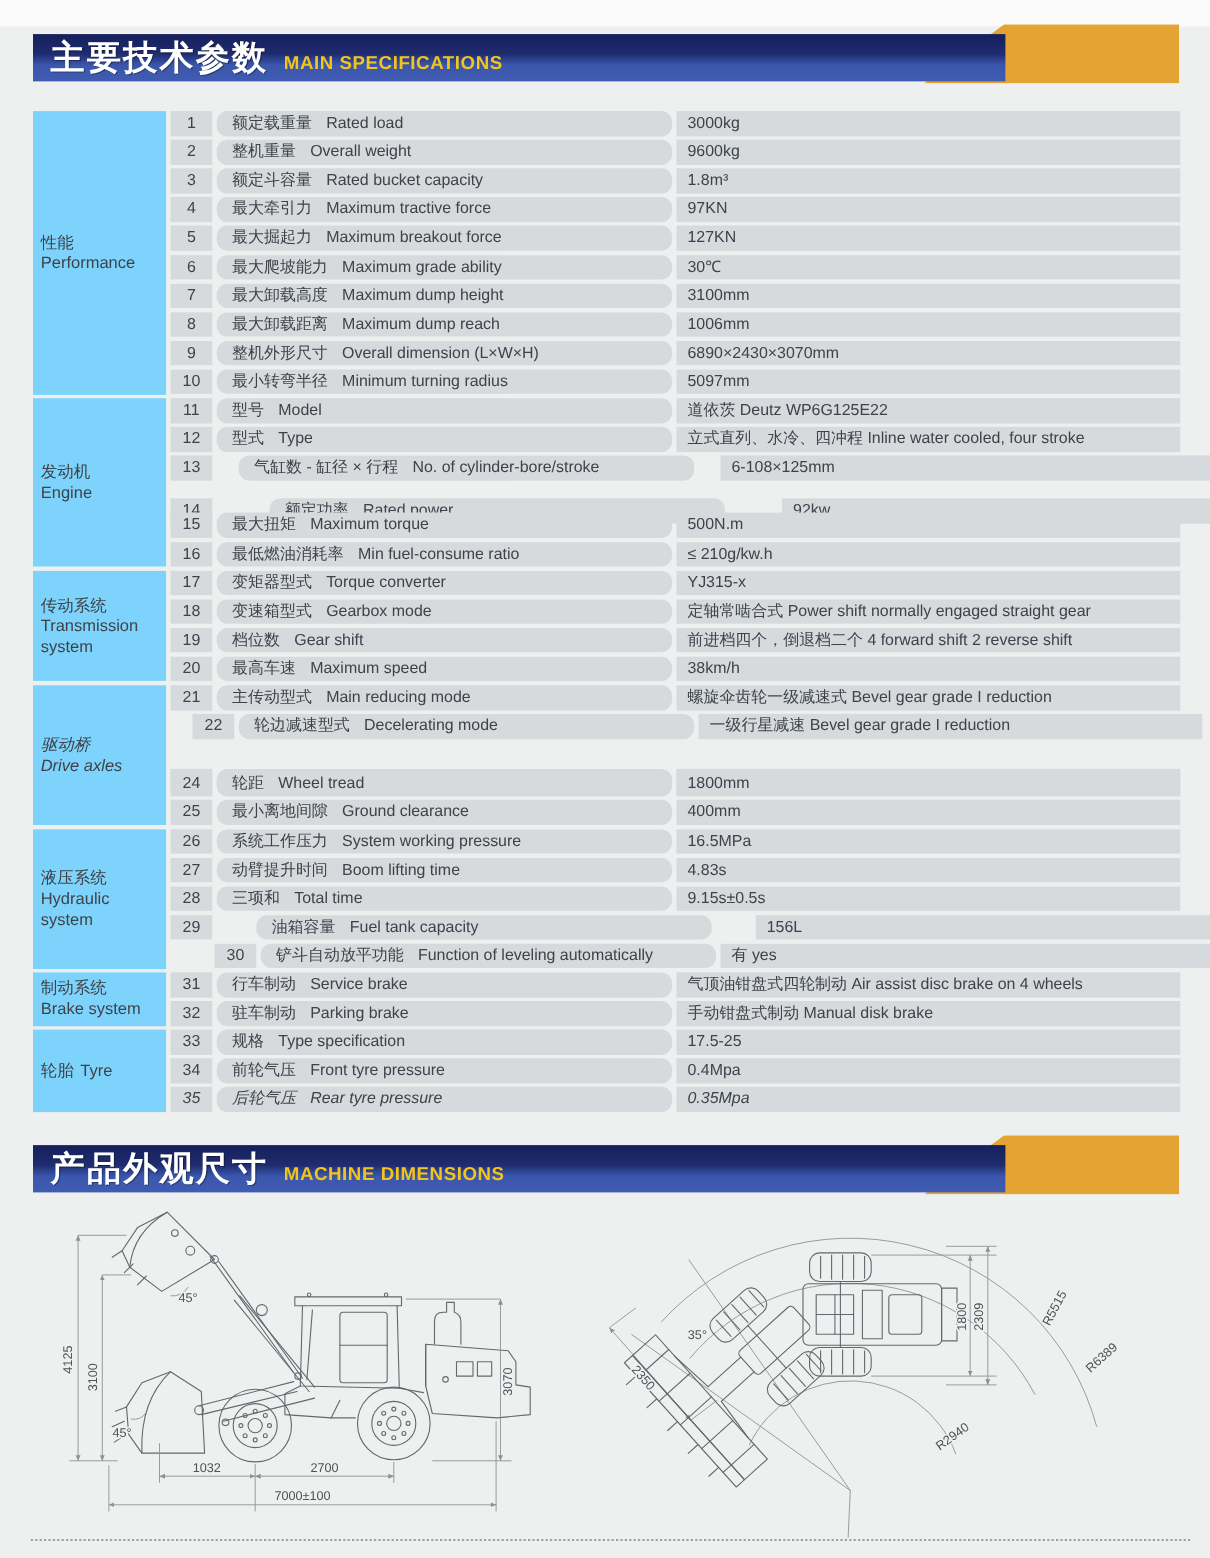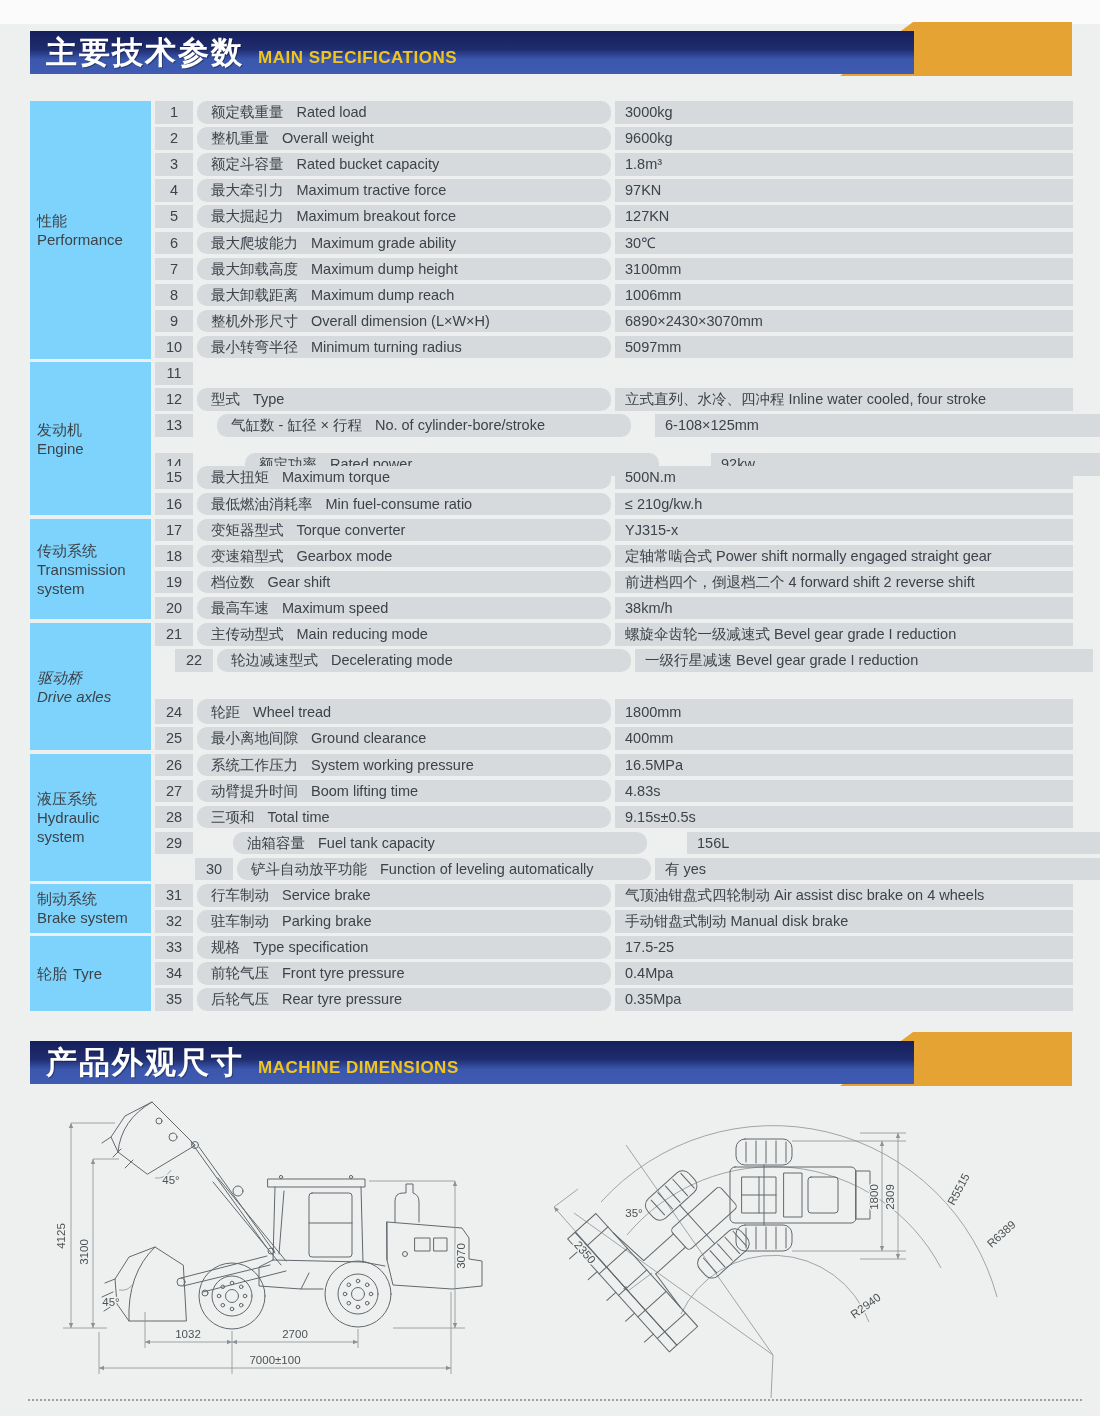--- a/index.html
+++ b/index.html
@@ -165,21 +165,21 @@
     </div>
     <div class="cell value">6890×2430×3070mm</div>
   </div>
         <div class="spec-row" style="top: 234.9px; justify-content: flex-end;">
     <div class="cell no">10</div>
     <div class="cell name">
       <span class="zh">最小转弯半径</span><span class="en">Minimum turning radius</span>
     </div>
     <div class="cell value">5097mm</div>
   </div>
-        <div class="spec-row" style="top: 261px; flex-direction: column;">
+        <div class="spec-row" style="top: 261px;">
     <div class="cell no">11</div>
     <div class="cell name">
       <span class="zh">型号</span><span class="en">Model</span>
     </div>
     <div class="cell value">道依茨 Deutz WP6G125E22</div>
   </div>
         <div class="spec-row" style="top: 287.1px;">
     <div class="cell no">12</div>
     <div class="cell name">
       <span class="zh">型式</span><span class="en">Type</span>
@@ -333,21 +333,21 @@
     </div>
     <div class="cell value">17.5-25</div>
   </div>
         <div class="spec-row" style="top: 861.3px;">
     <div class="cell no">34</div>
     <div class="cell name">
       <span class="zh">前轮气压</span><span class="en">Front tyre pressure</span>
     </div>
     <div class="cell value">0.4Mpa</div>
   </div>
-        <div class="spec-row" style="top: 887.4px;">
+        <div class="spec-row" style="top: 887.4px; font-style: italic;">
     <div class="cell no">35</div>
     <div class="cell name">
       <span class="zh">后轮气压</span><span class="en">Rear tyre pressure</span>
     </div>
     <div class="cell value">0.35Mpa</div>
   </div>
       </div>
   </section>
 
   <header>

